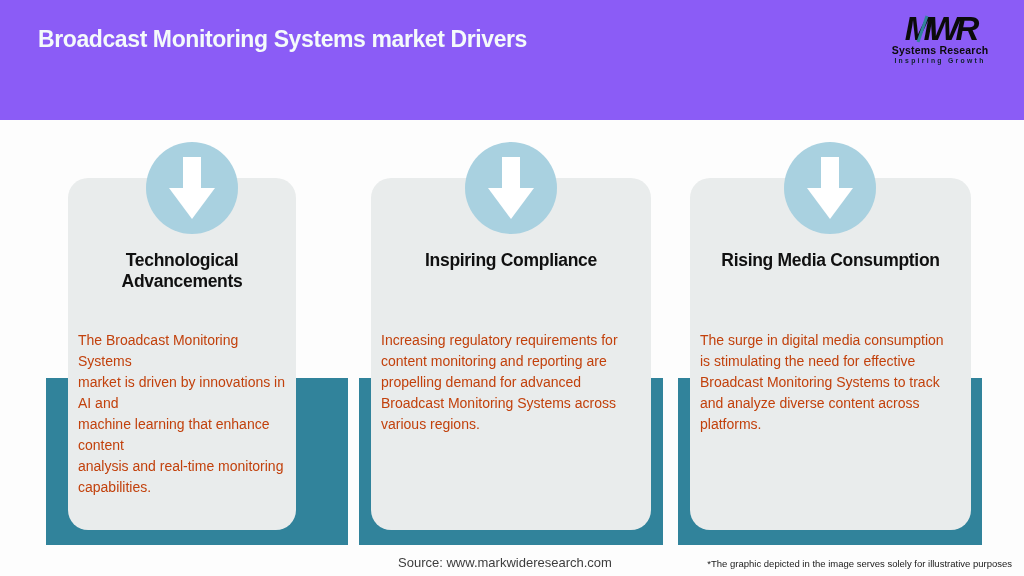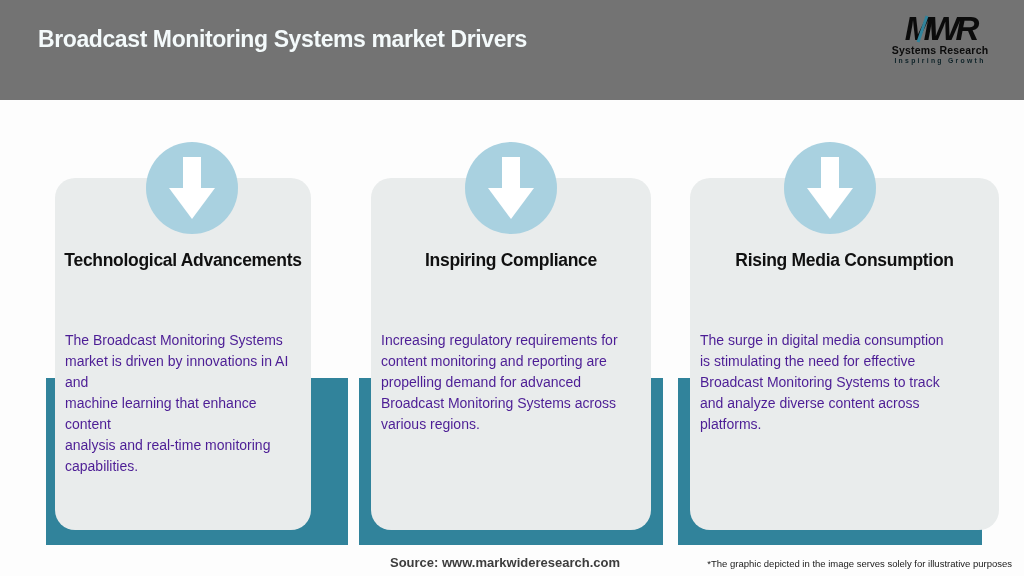--- a/index.html
+++ b/index.html
@@ -10,22 +10,22 @@
     height: 576px;
     background: #fdfdfd;
     overflow: hidden;
     font-family: "Liberation Sans", sans-serif;
   }
 
   
   .header {
     position: absolute;
     top: 0; left: 0;
-    width: 1024px; height: 100px;
-    background: #737373;
+    width: 1024px; height: 120px;
+    background: #8b5cf6;
   }
   .header-title {
     position: absolute;
     left: 38px; top: 26px;
     font-size: 23px;
     font-weight: bold;
     letter-spacing: -0.4px;
     color: #f4fafb;
     white-space: nowrap;
   }
@@ -66,23 +66,23 @@
   .g3 .band { left: 678px; width: 304px; }
 
   .card {
     position: absolute;
     top: 178px;
     height: 352px;
     background: #E9ECEC;
     border-radius: 20px;
     z-index: 2;
   }
-  .g1 .card { left: 55px;  width: 256px; }
+  .g1 .card { left: 68px;  width: 228px; }
   .g2 .card { left: 371px; width: 280px; }
-  .g3 .card { left: 690px; width: 309px; }
+  .g3 .card { left: 690px; width: 281px; }
 
   .arrow-circle {
     position: absolute;
     top: 142px;
     width: 92px; height: 92px;
     border-radius: 50%;
     background: #A9D1E0;
     z-index: 3;
     display: flex;
     justify-content: center;
@@ -101,32 +101,32 @@
     font-size: 17.5px;
     font-weight: bold;
     letter-spacing: -0.3px;
     color: #101010;
   }
   .card-body {
     position: absolute;
     top: 152px; left: 10px; right: 6px;
     font-size: 14px;
     line-height: 21px;
-    color: #4c1d95;
+    color: #c2410c;
     white-space: pre-line;
   }
 
   
   .source-text {
     position: absolute;
     left: 340px; top: 555px;
     width: 330px;
     text-align: center;
     font-size: 13px;
-    font-weight: bold;
+    font-weight: normal;
     color: #3d3d3d;
     white-space: nowrap;
   }
   .disclaimer-text {
     position: absolute;
     right: 12px; top: 558px;
     font-size: 9.5px;
     color: #1a1a1a;
     white-space: nowrap;
   }

